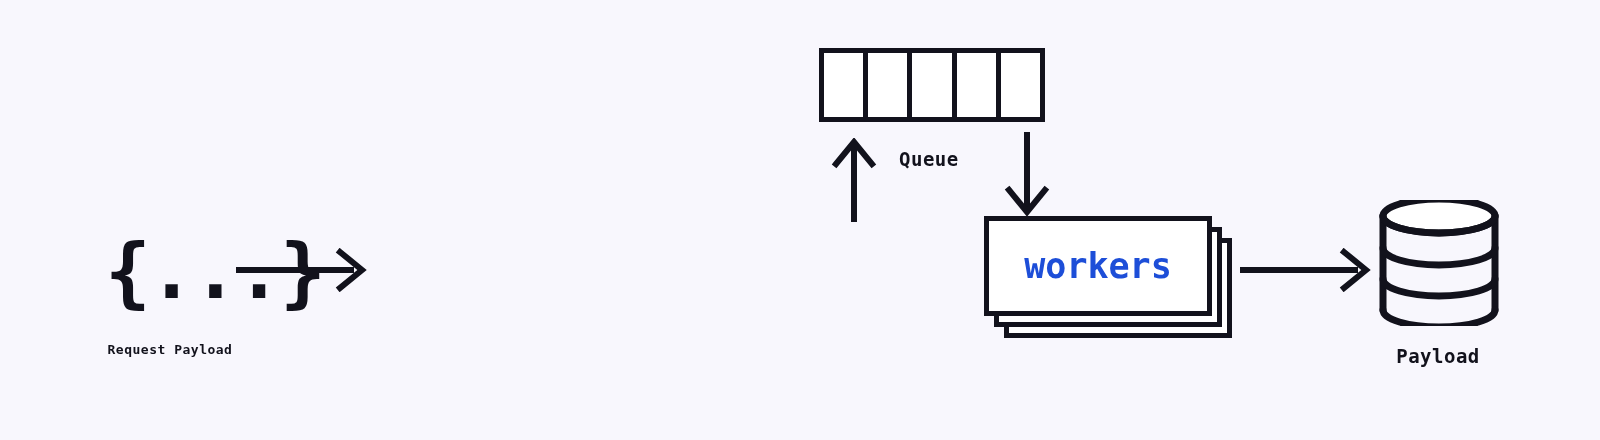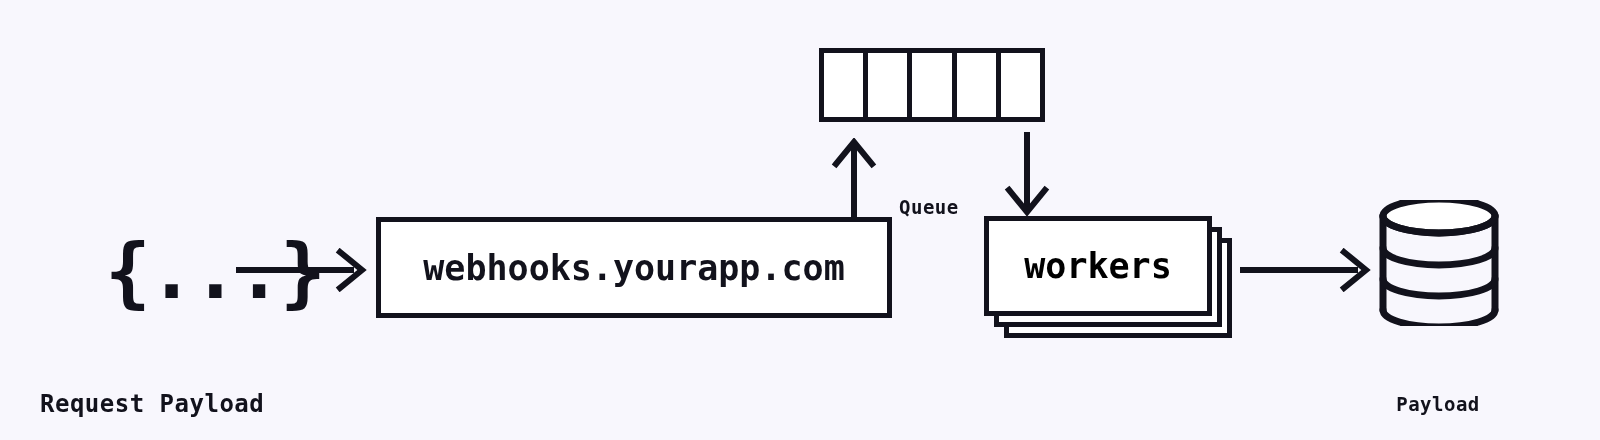--- a/index.html
+++ b/index.html
@@ -33,34 +33,34 @@
     color: #12121c;
     line-height: 100px;
     text-align: center;
     letter-spacing: -2px;
     white-space: nowrap;
   }
   #payload-label {
     left: 40px;
     top: 342px;
     width: 260px;
-    font-size: 24px;
+    text-align: center;
+    font-size: 13px;
     font-weight: bold;
     color: #12121c;
     letter-spacing: 0.5px;
   }
 
   
   .cap-label {
     font-size: 19px;
     font-weight: bold;
     color: #12121c;
     letter-spacing: 0.5px;
     white-space: nowrap;
-    margin-top: 48px;
   }
 
   
   #webhooks-box {
     left: 376px;
     top: 217px;
     width: 516px;
     height: 101px;
     background: #ffffff;
     border: 5px solid #12121c;
@@ -121,21 +121,21 @@
   #worker-card-mid   { left: 10px; top: 11px; }
   #worker-card-front {
     left: 0px; top: 0px;
     display: flex;
     align-items: center;
     justify-content: center;
   }
   #workers-label {
     font-size: 35px;
     font-weight: bold;
-    color: #000000;
+    color: #1d4ed8;
     white-space: nowrap;
   }
 
   
   #database-group {
     left: 1378px;
     top: 200px;
     width: 122px;
     height: 126px;
   }
@@ -157,23 +157,20 @@
   <div class="abs" id="payload-glyph">{...}</div>
   <div class="abs cap-label" id="payload-label">Request Payload</div>
 
   <div class="abs" style="left:236px; top:248px;">
     <svg class="arrow-svg" width="132" height="44" viewBox="0 0 132 44">
       <line x1="0" y1="22" x2="118" y2="22" stroke="#12121c" stroke-width="6"></line>
       <polyline points="104,4 126,22 104,40" fill="none" stroke="#12121c" stroke-width="6" stroke-linecap="square" stroke-linejoin="miter"></polyline>
     </svg>
   </div>
 
-  <div class="abs" id="webhooks-box">
-    <span id="webhooks-label">webhooks.yourapp.com</span>
-  </div>
 
   <div class="abs" id="queue-box">
     <div class="queue-cell"></div>
     <div class="queue-cell"></div>
     <div class="queue-cell"></div>
     <div class="queue-cell"></div>
     <div class="queue-cell"></div>
   </div>
   <div class="abs cap-label" id="queue-label">Queue</div>
 

